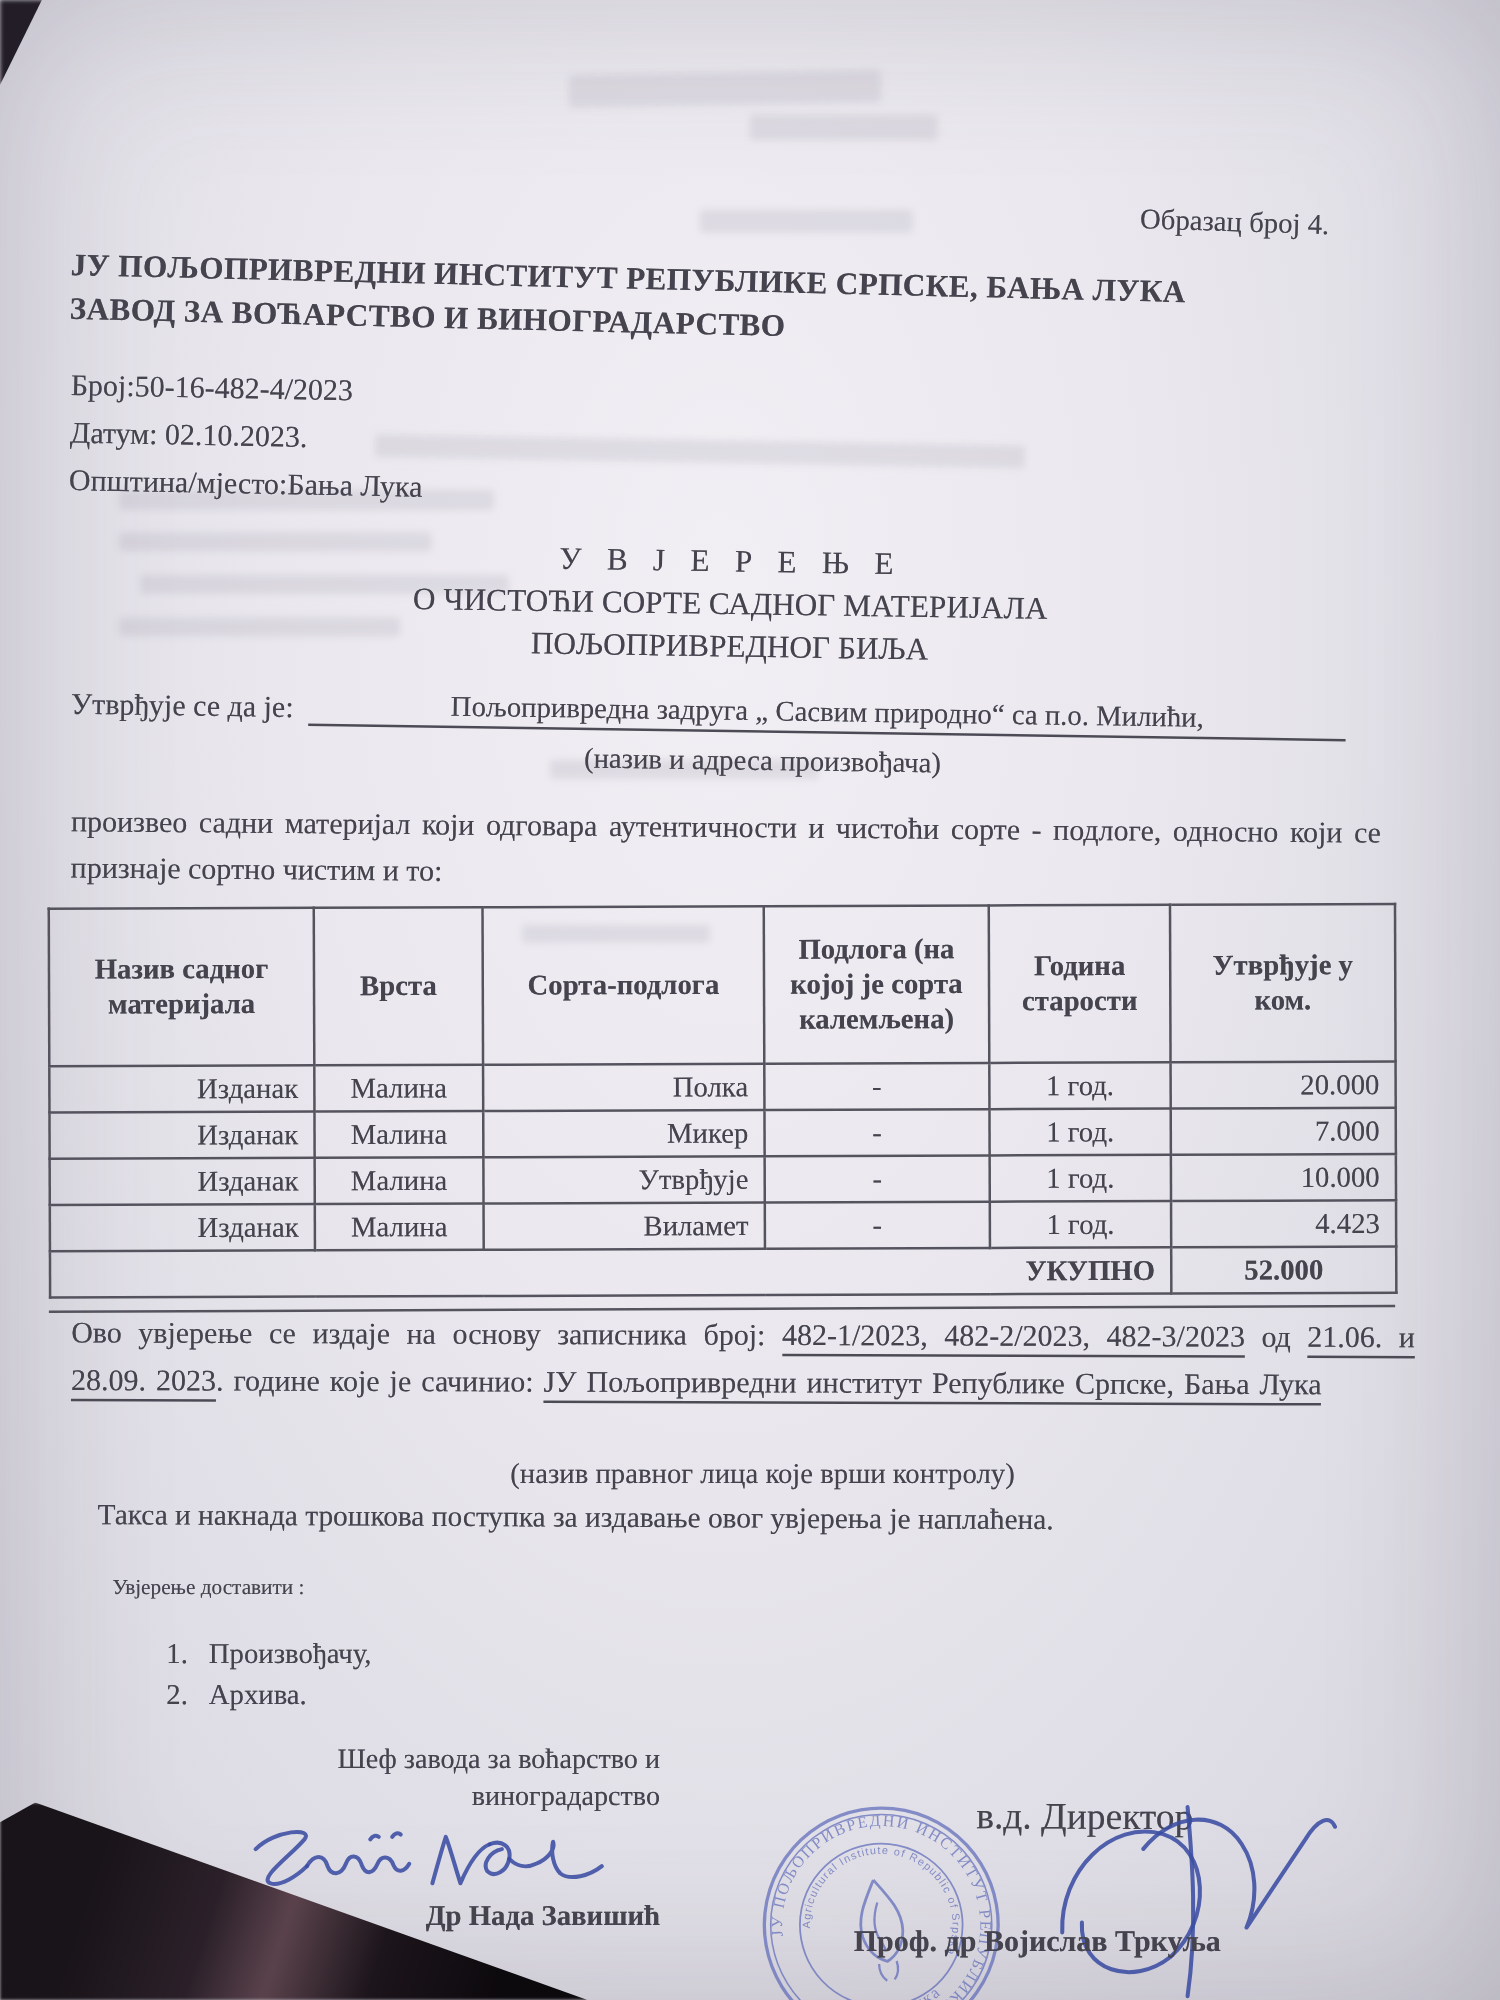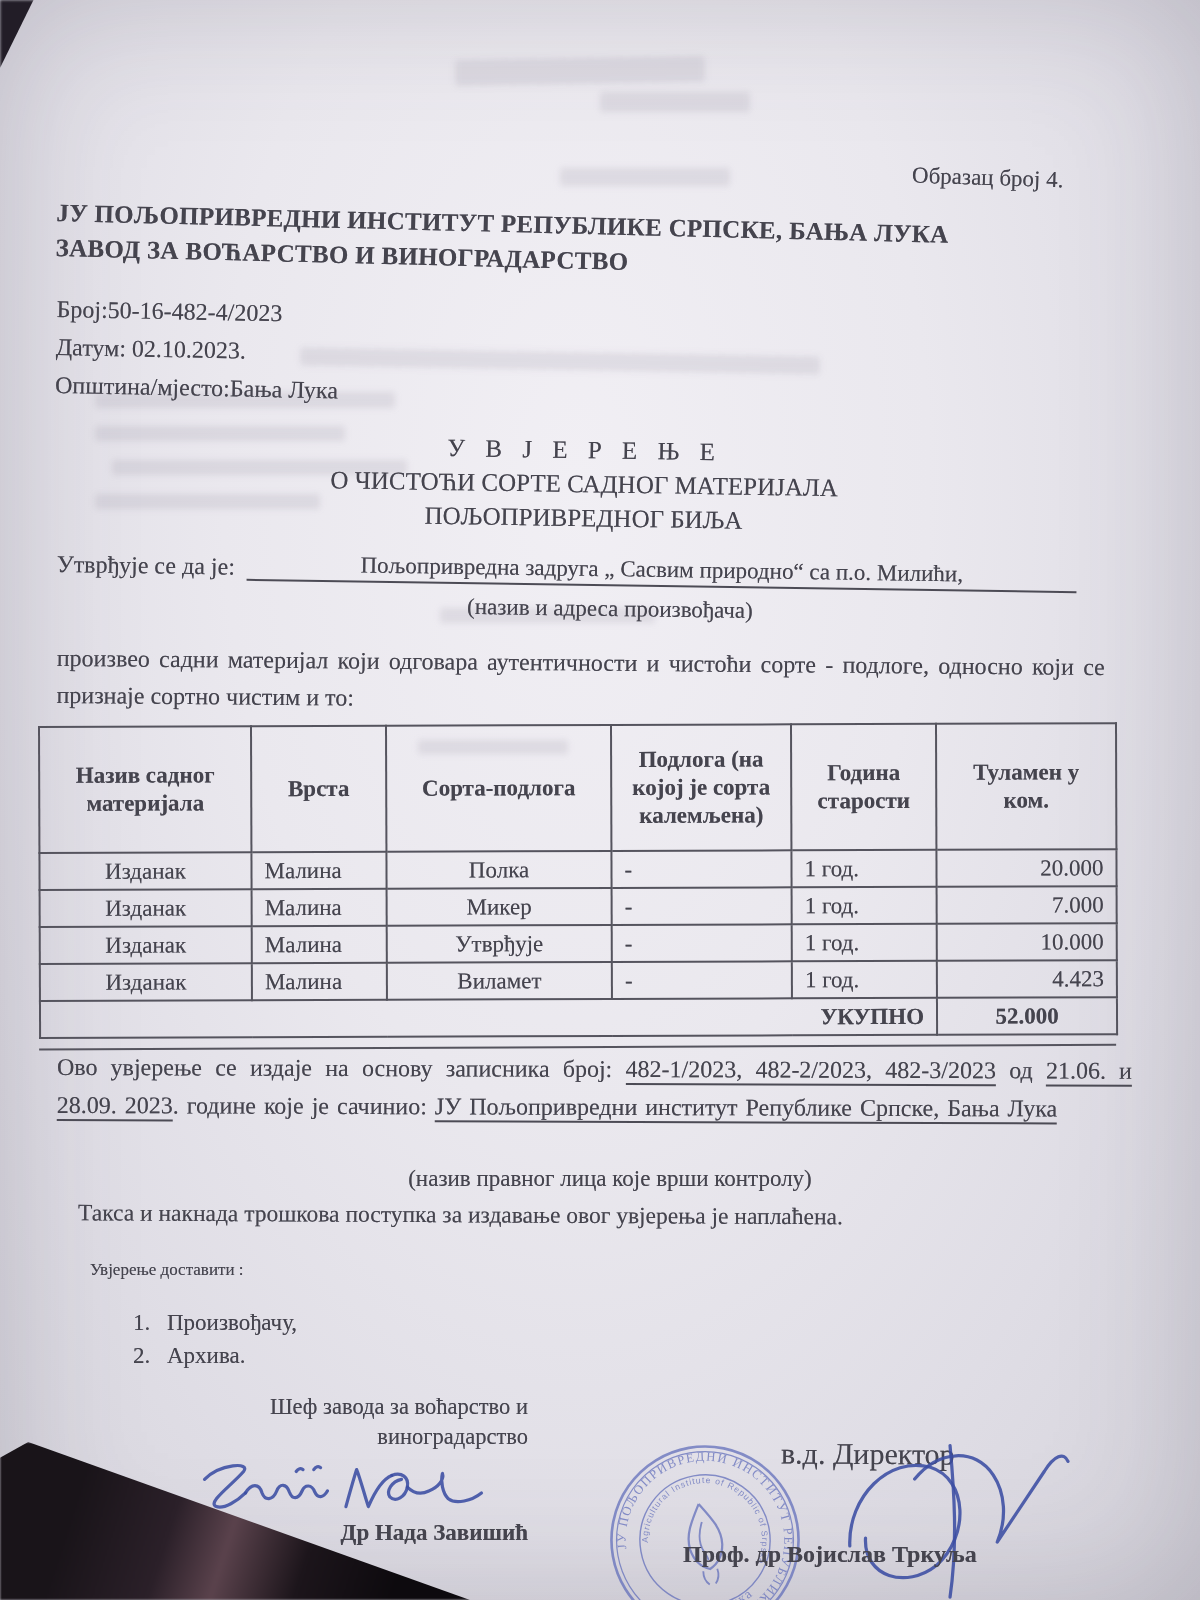--- a/index.html
+++ b/index.html
@@ -35,22 +35,22 @@
   .body-par{left:57px;top:640px;width:1048px;font-size:24px;line-height:37px;text-align:justify;
             transform:rotate(.5deg);transform-origin:left top;}
   
   .table-wrap{left:38px;top:726px;width:1077px;transform:rotate(-.2deg);transform-origin:left top;}
   table.cert{border-collapse:collapse;table-layout:fixed;width:1077px;}
   table.cert col.c1{width:212px}table.cert col.c2{width:135px}table.cert col.c3{width:225px}
   table.cert col.c4{width:180px}table.cert col.c5{width:145px}table.cert col.c6{width:180px}
   table.cert th,table.cert td{border:2.5px solid #55545e;font-size:23px;padding:1px 12px;}
   table.cert th{height:122px;font-weight:700;text-align:center;vertical-align:middle;line-height:28px;}
   table.cert td{height:33px;}
-  td.a-left{text-align:center;padding-left:14px;}
-  td.a-center{}
+  td.a-left{text-align:right;padding-left:14px;}
+  td.a-center{text-align:center;}
   td.a-right{text-align:right;padding-right:12px;}
   td.total-label{text-align:right;font-weight:700;font-size:27px;padding-right:10px;height:36px;}
   td.total-value{text-align:center;font-weight:700;font-size:26px;height:36px;}
   .after-line{margin-top:9px;border-top:2.5px solid #55545e;width:100%;transform:rotate(-.05deg);}
   
   .basis{left:57px;top:1048px;width:1075px;font-size:24px;line-height:38px;text-align:justify;
          transform:rotate(.2deg);transform-origin:left top;word-spacing:2px;}
   .u{border-bottom:2px solid #4c4b55;padding-bottom:1px;}
   .controller-caption{left:330px;top:1166px;width:560px;text-align:center;font-size:23px;}
   .fee{left:78px;top:1202px;width:1010px;font-size:23.5px;transform:rotate(.3deg);}
@@ -122,21 +122,21 @@
           <col class="c5">
           <col class="c6">
         </colgroup>
       <thead>
         <tr>
           <th>Назив садног материјала</th>
           <th>Врста</th>
           <th>Сорта-подлога</th>
           <th>Подлога (на којој је сорта калемљена)</th>
           <th>Година старости</th>
-          <th>Туламен у ком.</th>
+          <th>Утврђује у ком.</th>
         </tr>
       </thead>
       <tbody>
         <tr>
           <td class="a-left">Изданак</td>
           <td class="a-center">Малина</td>
           <td class="a-left">Полка</td>
           <td class="a-center">-</td>
           <td class="a-center">1 год.</td>
           <td class="a-right">20.000</td>

